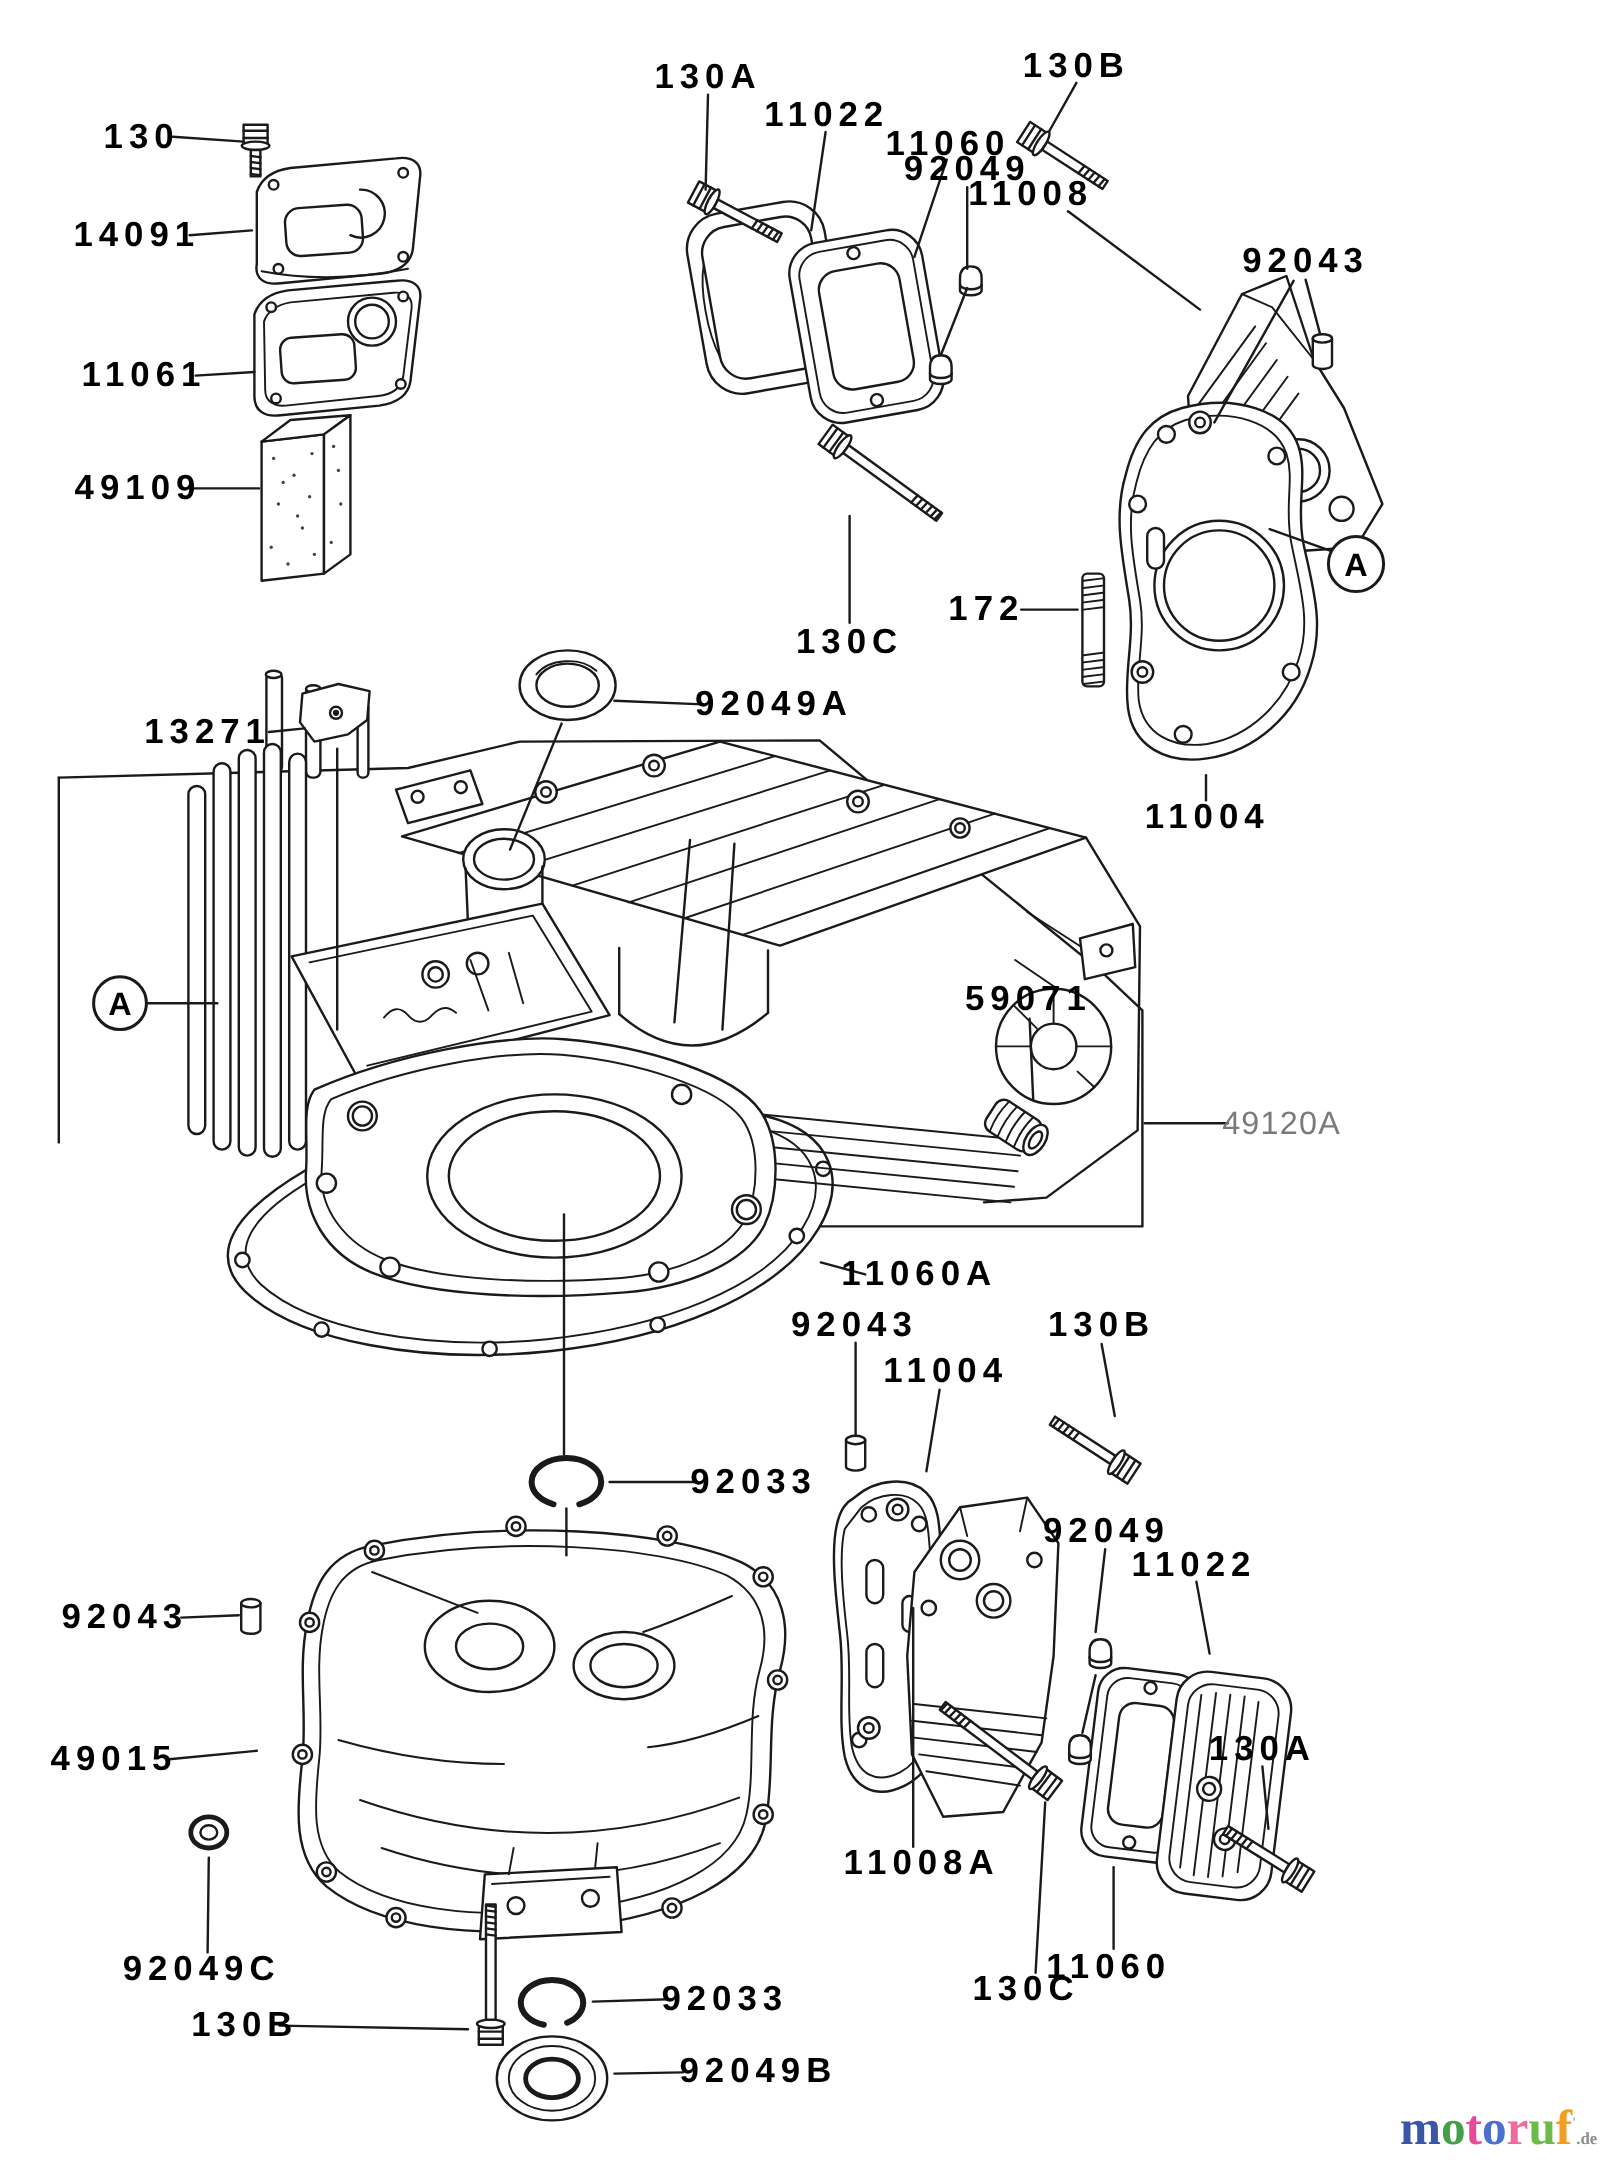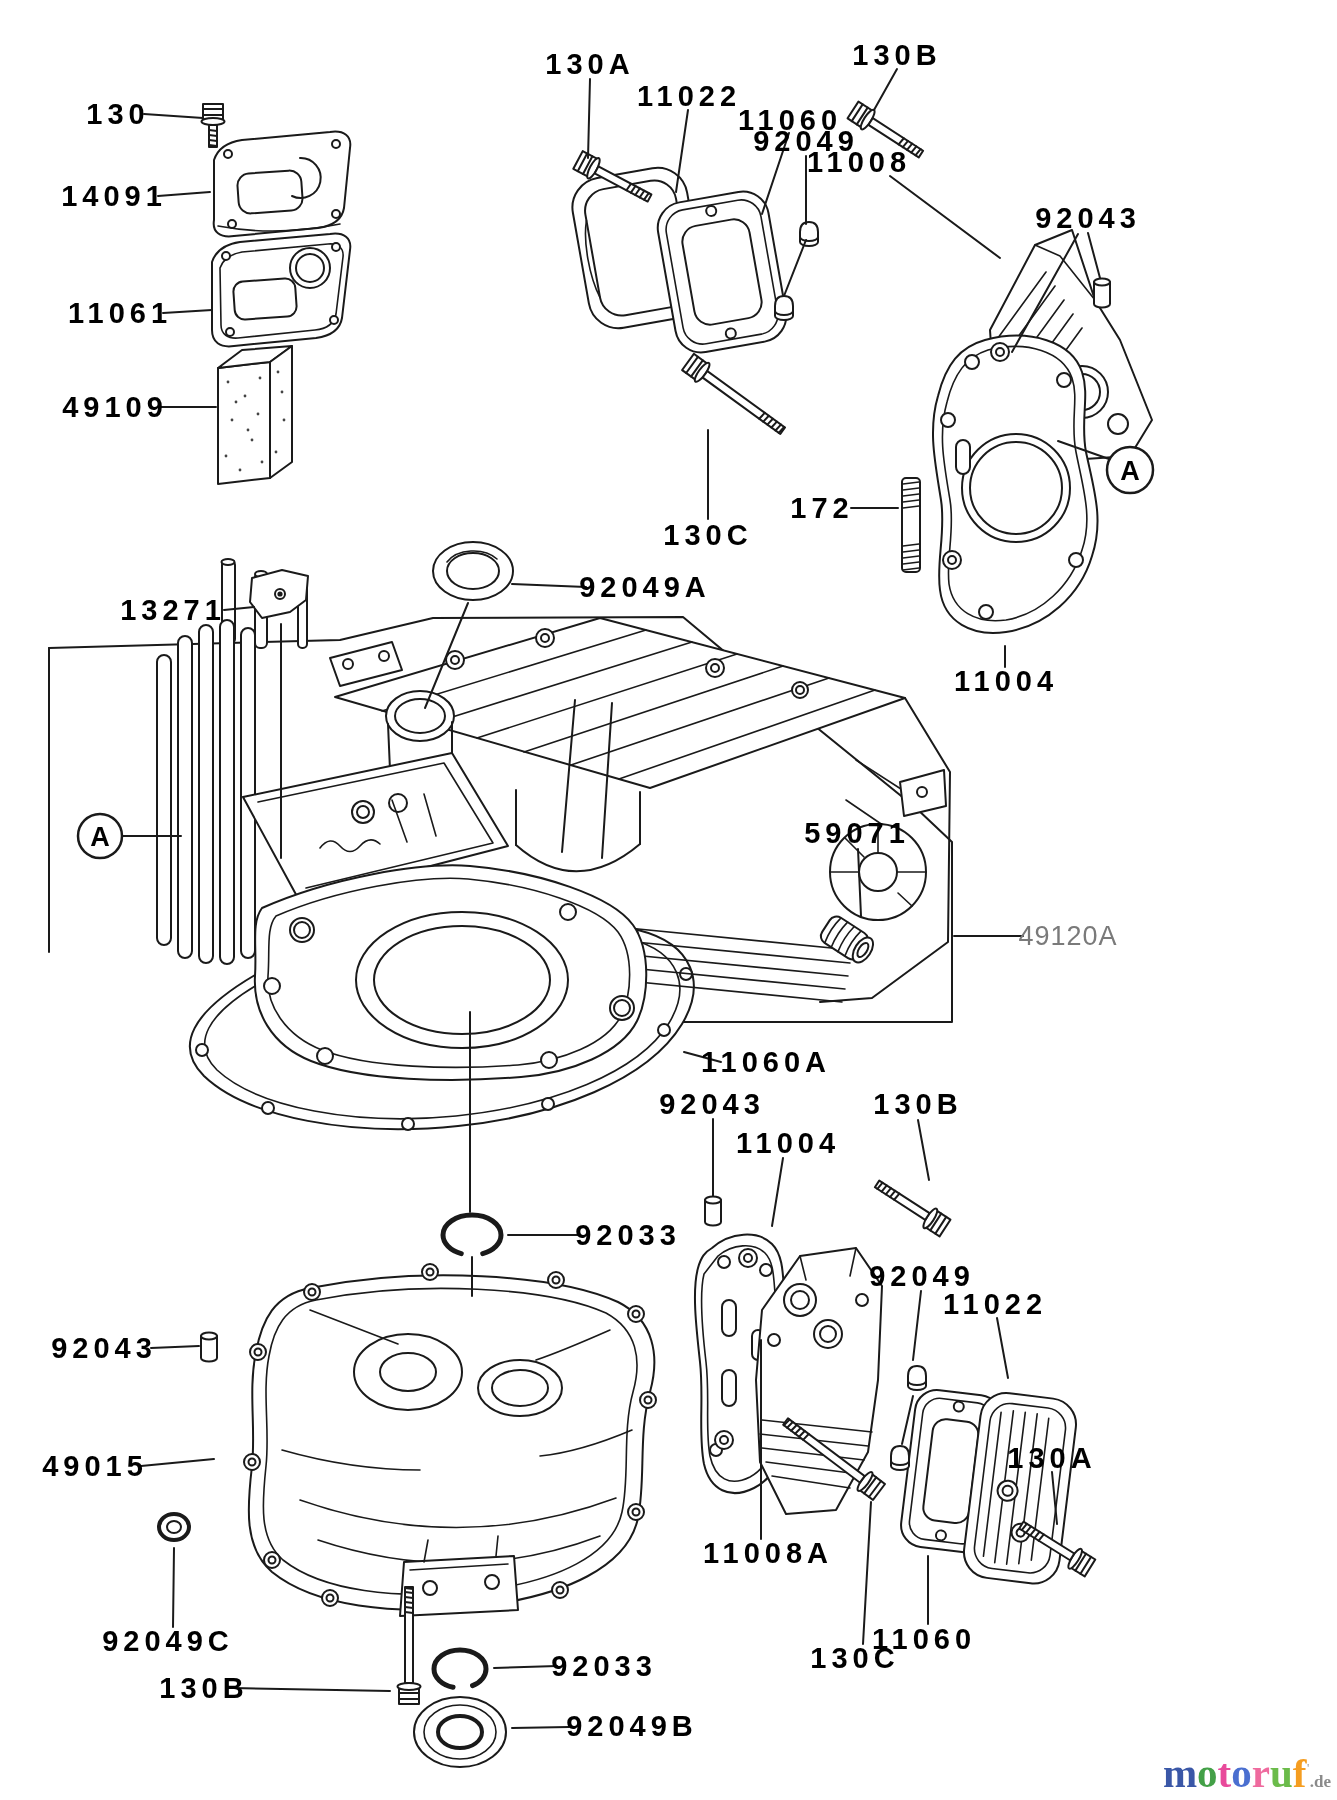--- a/index.html
+++ b/index.html
@@ -12,21 +12,21 @@
   .leader{stroke:#1a1a1a;stroke-width:2;fill:none;stroke-linecap:round;}
   .part-label{font-family:"Liberation Sans",sans-serif;font-weight:700;font-size:29px;
               letter-spacing:5px;fill:#000;text-anchor:middle;}
   .ref-label{font-family:"Liberation Sans",sans-serif;font-weight:400;font-size:27px;
              letter-spacing:1px;fill:#7a7a7a;text-anchor:middle;}
   .callout-circle{fill:#fff;stroke:#1a1a1a;stroke-width:2.5;}
   .callout-text{font-family:"Liberation Sans",sans-serif;font-weight:700;font-size:27px;
                 fill:#000;text-anchor:middle;}
   #logo{position:absolute;right:6px;bottom:6px;font-family:"Liberation Serif",serif;
         font-weight:700;font-size:41px;line-height:1;letter-spacing:0;}
-  #logo .suffix{font-size:17px;font-weight:700;}
+  #logo .suffix{font-size:14px;font-weight:700;}
   #logo .tm{font-size:12px;vertical-align:super;}
 </style>
 </head>
 <body>
 
 <div id="page">
 <svg id="diagram-svg" viewBox="0 0 1337 1800" xmlns="http://www.w3.org/2000/svg">
   <defs>
     <g id="boltS">
       <path d="M0,-10 L16,-10 L16,10 L0,10 Z" fill="#fff"></path>

